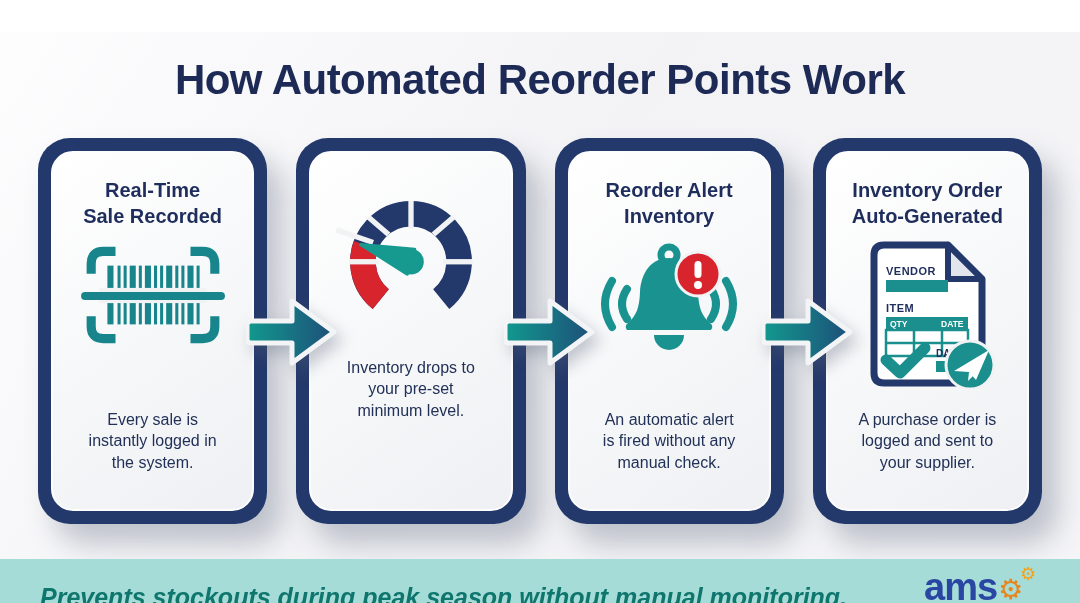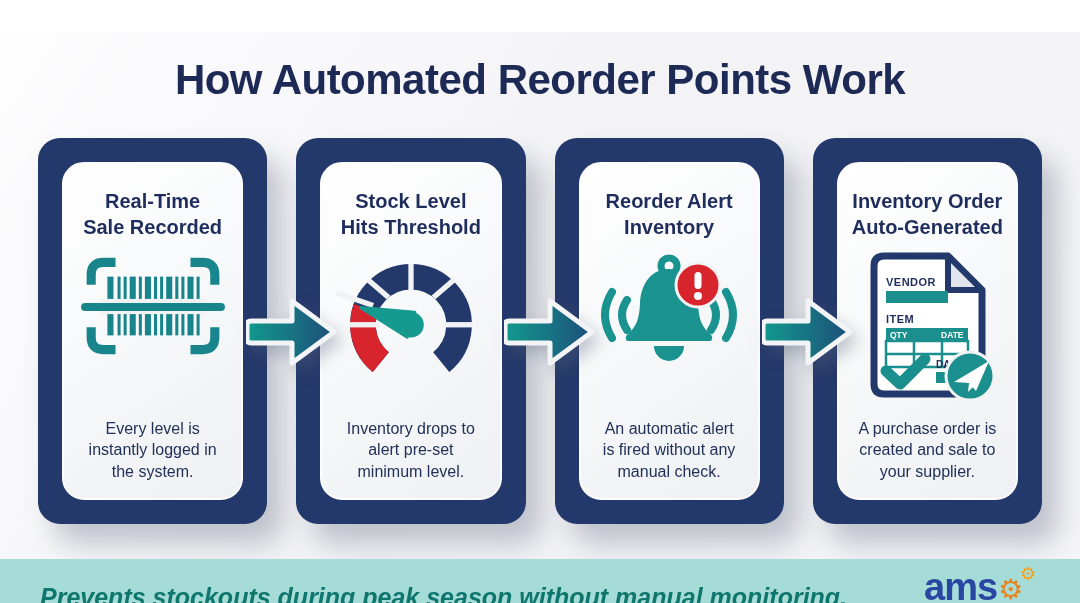--- a/index.html
+++ b/index.html
@@ -11,21 +11,21 @@
   }
   .page-title{
     position:absolute;top:24px;left:0;width:100%;text-align:center;
     font-size:42px;font-weight:bold;color:#1e2a56;letter-spacing:-0.5px;
   }
   .cards{
     position:absolute;top:106px;left:38px;width:1004px;height:386px;
     display:flex;gap:29px;
   }
   .card-outer{
-    flex:1;background:#24396b;border-radius:22px;padding:24px;
+    flex:1;background:#24396b;border-radius:32px;padding:13px;
     box-shadow:16px 20px 28px rgba(90,100,120,0.35);
     box-sizing:border-box;
   }
   .card-inner{
     height:100%;border-radius:22px;
     background:linear-gradient(145deg,#ffffff 0%,#eef0f3 100%);
     border:2px solid #fdfdfe;
     box-sizing:border-box;
     display:flex;flex-direction:column;align-items:center;
     padding:24px 10px 16px 10px;
@@ -98,30 +98,28 @@
               <rect x="88" y="26" width="6" height="58"></rect>
               <rect x="97" y="26" width="3" height="58"></rect>
               <rect x="103" y="26" width="3" height="58"></rect>
               <rect x="109" y="26" width="6" height="58"></rect>
               <rect x="118" y="26" width="3" height="58"></rect>
             </g>
             <rect x="22" y="48" width="106" height="15" fill="#f1f2f4"></rect>
             <rect x="4" y="52" width="142" height="8" rx="4" fill="#17858b"></rect>
           </svg>
         </div>
-        <div class="card-desc">Every level is
+        <div class="card-desc">Every sale is
 instantly logged in
 the system.</div>
       </div>
     </div>
 
     <div class="card-outer">
       <div class="card-inner">
-        <div class="card-heading">Stock Level
-Hits Threshold</div>
         <div class="icon-wrap">
           <svg width="150" height="126" viewBox="0 0 140 118">
 
             <path d="M41.7,105 A45,45 0 1 1 98.3,105" fill="none" stroke="#24396b" stroke-width="24"></path>
 
             <path d="M41.7,105 A45,45 0 0 1 27.7,54.6" fill="none" stroke="#d8252d" stroke-width="24"></path>
 
             <g stroke="#f1f2f4" stroke-width="5">
               <line x1="40" y1="70" x2="12" y2="70"></line>
               <line x1="49" y1="44.5" x2="30" y2="28"></line>
@@ -129,21 +127,21 @@
               <line x1="91" y1="44.5" x2="110" y2="28"></line>
               <line x1="100" y1="70" x2="128" y2="70"></line>
               <line x1="34.5" y1="52" x2="26,5" y2="40"></line>
             </g>
 
             <path d="M23,54 L73.5,58.5 L66.5,81.5 Z" fill="#169a90" stroke="#169a90" stroke-width="3" stroke-linejoin="round"></path>
             <circle cx="70" cy="70" r="12" fill="#169a90"></circle>
           </svg>
         </div>
         <div class="card-desc">Inventory drops to
-alert pre-set
+your pre-set
 minimum level.</div>
       </div>
     </div>
 
     <div class="card-outer">
       <div class="card-inner">
         <div class="card-heading">Reorder Alert
 Inventory</div>
         <div class="icon-wrap">
           <svg width="150" height="126" viewBox="0 0 150 122">
@@ -199,21 +197,21 @@
 
             <text x="84" y="118" font-size="10" fill="#1e2d5c">DATE</text>
             <rect x="84" y="122" width="28" height="11" fill="#1b8f8d"></rect>
 
             <circle cx="118" cy="126" r="24" fill="#1b8f8d" stroke="#f1f2f4" stroke-width="3"></circle>
             <path d="M102,132 L137,111 L124,141 L117,133 Z" fill="#ffffff"></path>
             <path d="M117,133 L116,142 L122,136 Z" fill="#ffffff"></path>
           </svg>
         </div>
         <div class="card-desc">A purchase order is
-created and sale to
+logged and sent to
 your supplier.</div>
       </div>
     </div>
 
   </div>
 
   <svg class="flow-arrow arrow-1" viewBox="0 0 92 78">
     <path d="M5,28 H46 V8 L88,39 L46,70 V50 H5 Q1,50 1,46 V32 Q1,28 5,28 Z" fill="url(#arrowGrad)" stroke="#f3f4f6" stroke-width="5" stroke-linejoin="round"></path>
   </svg>
   <svg class="flow-arrow arrow-2" viewBox="0 0 92 78">

